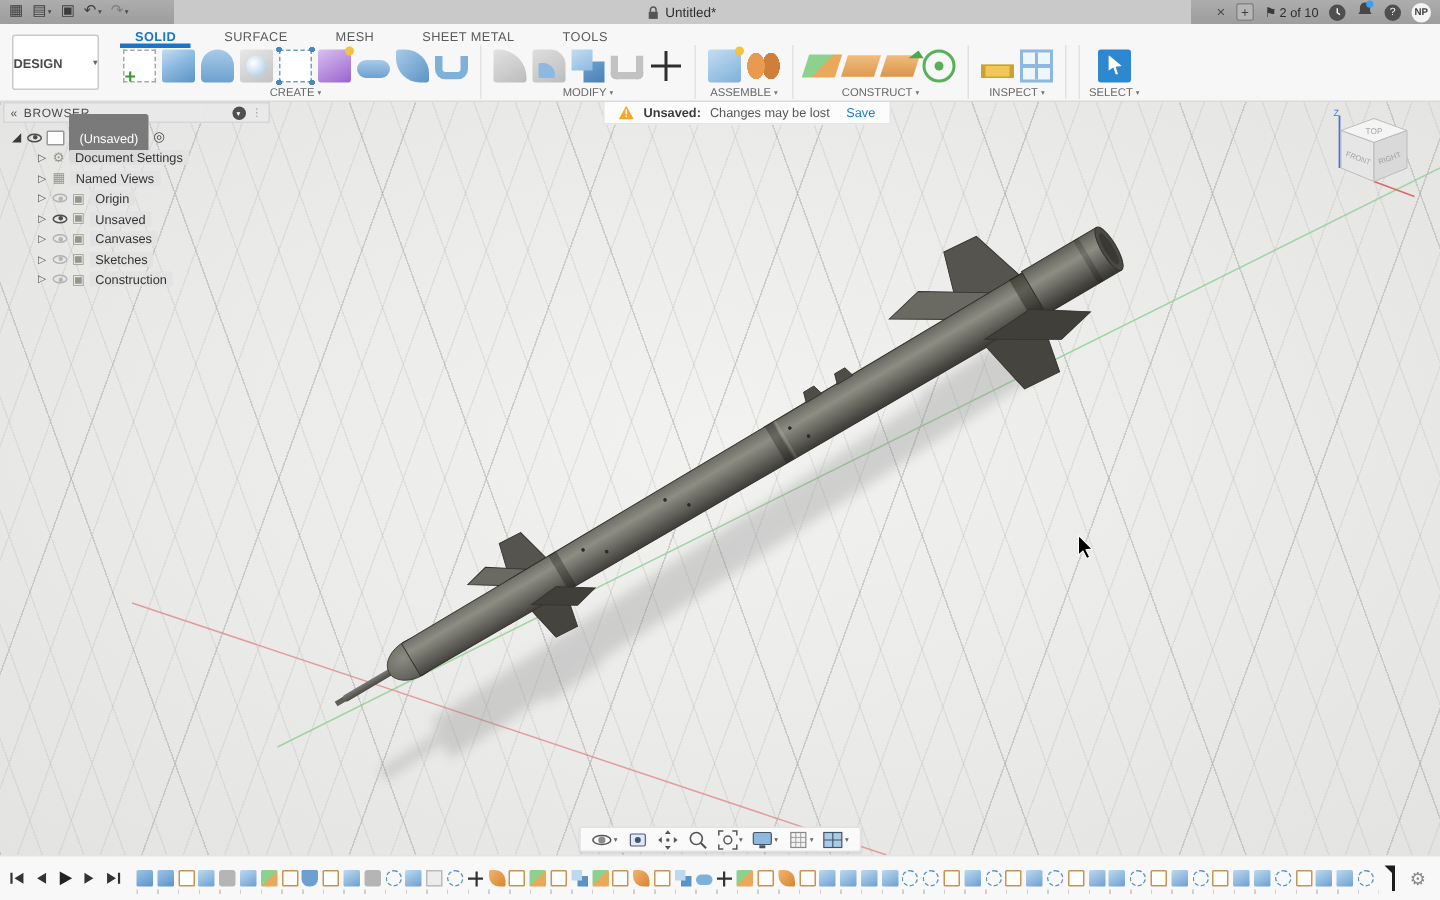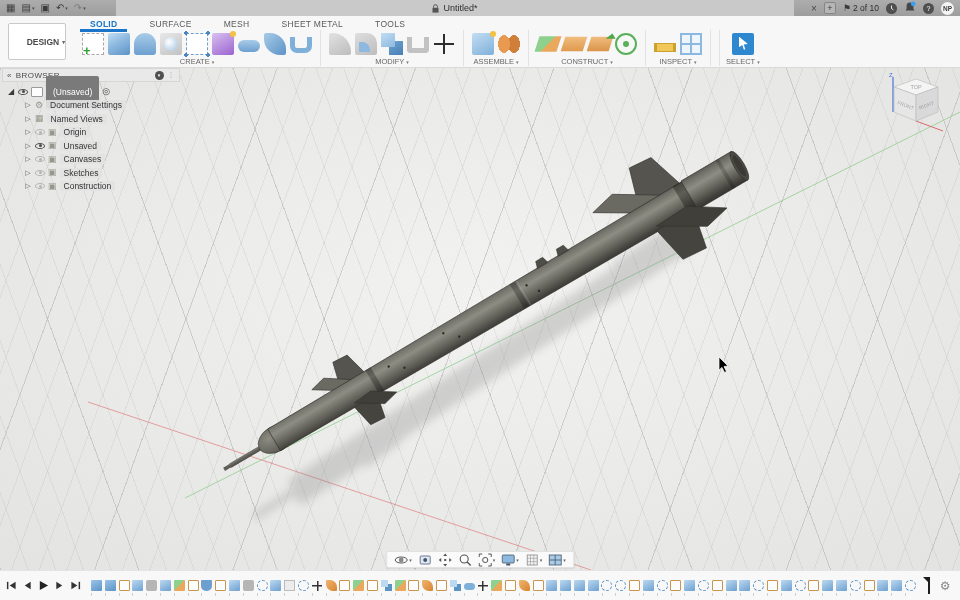--- a/index.html
+++ b/index.html
@@ -16,21 +16,21 @@
   .tb-right { position:absolute; right:0; top:0; bottom:0; display:flex; align-items:center; gap:7px; padding-right:6px; z-index:2; }
   .tb-close { font-size:10px; color:#4a4a4a; }
   .tb-plus { width:12px; height:12px; border:1px solid #868686; background:#b6b6b6; color:#3e3e3e; font-size:9px; line-height:10px; text-align:center; border-radius:2px; }
   .tb-count { display:flex; align-items:center; gap:2px; font-size:8.5px; color:#2f2f2f; }
   .tb-flag { font-size:9px; color:#3a3a3a; }
   .circ { width:11px; height:11px; border-radius:50%; background:#4f4f4f; color:#fff; font-size:7px; display:flex; align-items:center; justify-content:center; }
   .avatar { width:13px; height:13px; border-radius:50%; background:#f4f4f4; color:#3e3e3e; font-size:6.5px; font-weight:bold; display:flex; align-items:center; justify-content:center; }
 
   
   .toolbar { height:52px; background:#f7f7f7; border-bottom:1px solid #dadada; position:relative; }
-  .design-btn { position:absolute; left:8px; top:7px; width:58px; height:37px; background:#fff; border:1px solid #c9c9c9; border-radius:2px; font-size:8.5px; font-weight:bold; color:#4a4a4a; display:flex; align-items:center; justify-content:flex-end; gap:3px; }
+  .design-btn { position:absolute; left:8px; top:7px; width:58px; height:37px; background:#fff; border:1px solid #c9c9c9; border-radius:2px; font-size:8.5px; font-weight:bold; color:#4a4a4a; display:flex; align-items:center; justify-content:space-between; gap:3px; }
   .design-btn .car { font-size:5.5px; color:#666; }
   .ribbon-tabs { position:absolute; left:80px; top:1px; display:flex; gap:12px; }
   .rtab { font-size:8.5px; color:#5a5a5a; padding:2px 10px 3px; letter-spacing:.3px; }
   .rtab.active { color:#1a74c9; font-weight:bold; box-shadow:inset 0 -3px 0 #1a74c9; }
   .ribbon-groups { position:absolute; left:78px; top:14px; display:flex; align-items:flex-start; }
   .rgroup { display:flex; flex-direction:column; align-items:center; padding:0 2px; }
   .g-icons { display:flex; align-items:center; height:27px; }
   .g-label { font-size:7.5px; color:#666; margin-top:0; display:flex; gap:2px; align-items:center; }
   .g-label .car { font-size:5px; color:#777; }
   .g-sep { width:1px; align-self:stretch; background:#e2e2e2; margin:0 4px; }
@@ -423,20 +423,30 @@
             <div class="brow">
               <span class="tri">▷</span>
               <span class="eye off"></span>
               <span class="bicon">▣</span>
               <span class="blabel">Construction</span>
             </div>
           </div>
       </div>
     </div>
 
+    <div class="warnbar">
+      <svg width="11" height="10" viewBox="0 0 11 10">
+          <path d="M5.5 0.5 L10.5 9.5 L0.5 9.5 Z" fill="#f5a623"></path>
+          <rect x="5" y="3" width="1" height="3.2" fill="#fff"></rect>
+          <rect x="5" y="7" width="1" height="1" fill="#fff"></rect>
+        </svg>
+      <span class="w-label">Unsaved:</span>
+      <span class="w-msg">Changes may be lost</span>
+      <span class="w-save">Save</span>
+    </div>
 
     <div class="viewcube">
       <svg width="64" height="64" viewBox="0 0 64 64">
         <line x1="7" y1="41" x2="7" y2="6" stroke="#4a72d8" stroke-width="1.2"></line>
         <text x="3" y="6" font-size="6" fill="#4a72d8">Z</text>
         <line x1="30" y1="50" x2="57" y2="60" stroke="#d86a6a" stroke-width="1"></line>
         <g stroke="#b8b8b8" stroke-width="0.6">
           <polygon points="30,8 52,16 30,24 8,16" fill="#f4f4f4"></polygon>
           <polygon points="8,16 30,24 30,50 8,41" fill="#e6e6e6"></polygon>
           <polygon points="52,16 52,41 30,50 30,24" fill="#d9d9d9"></polygon>

